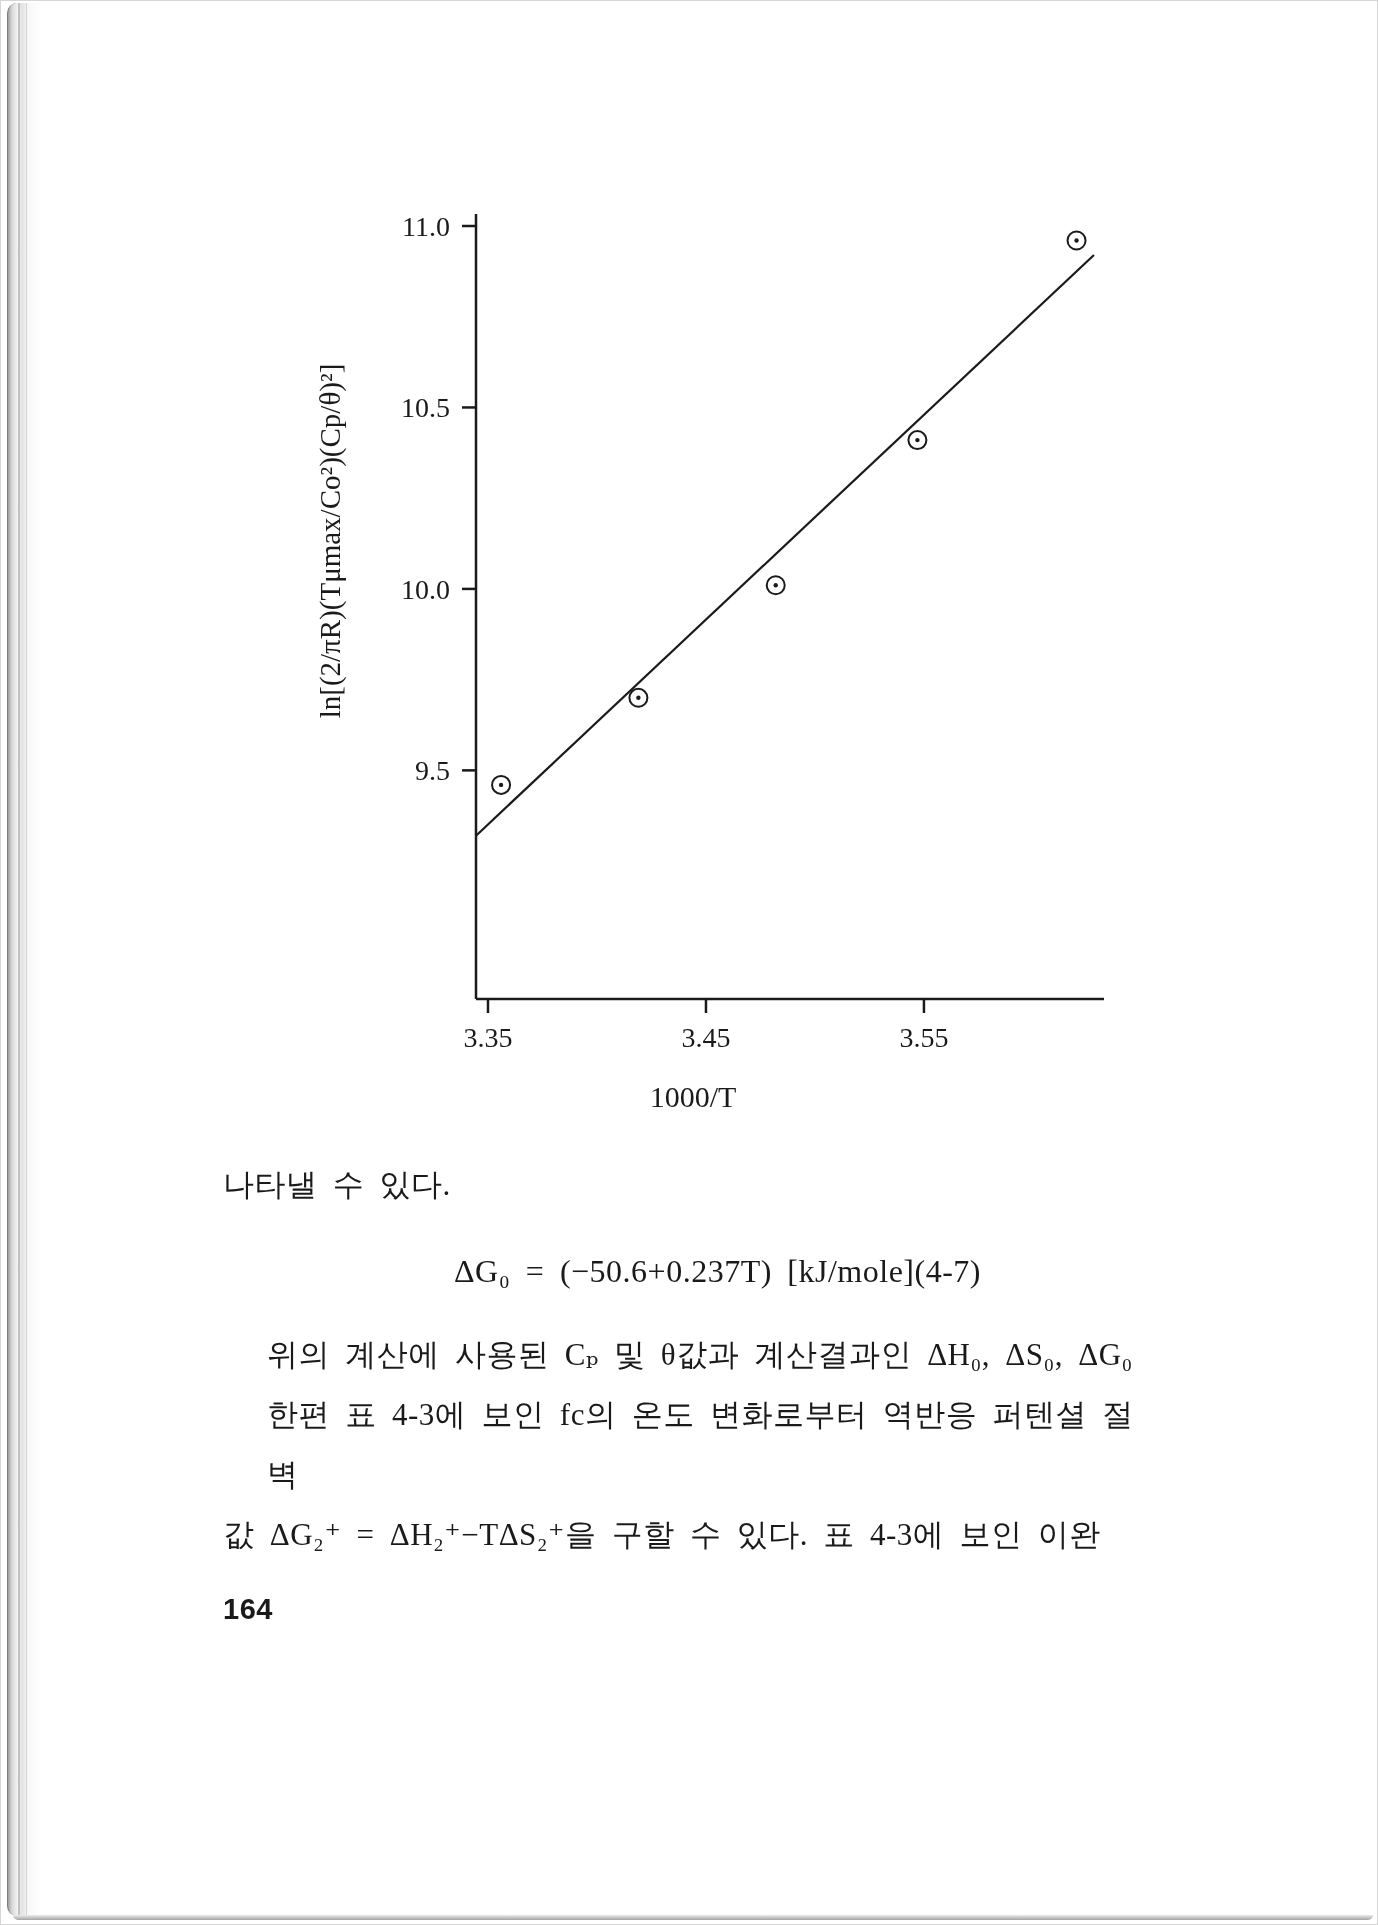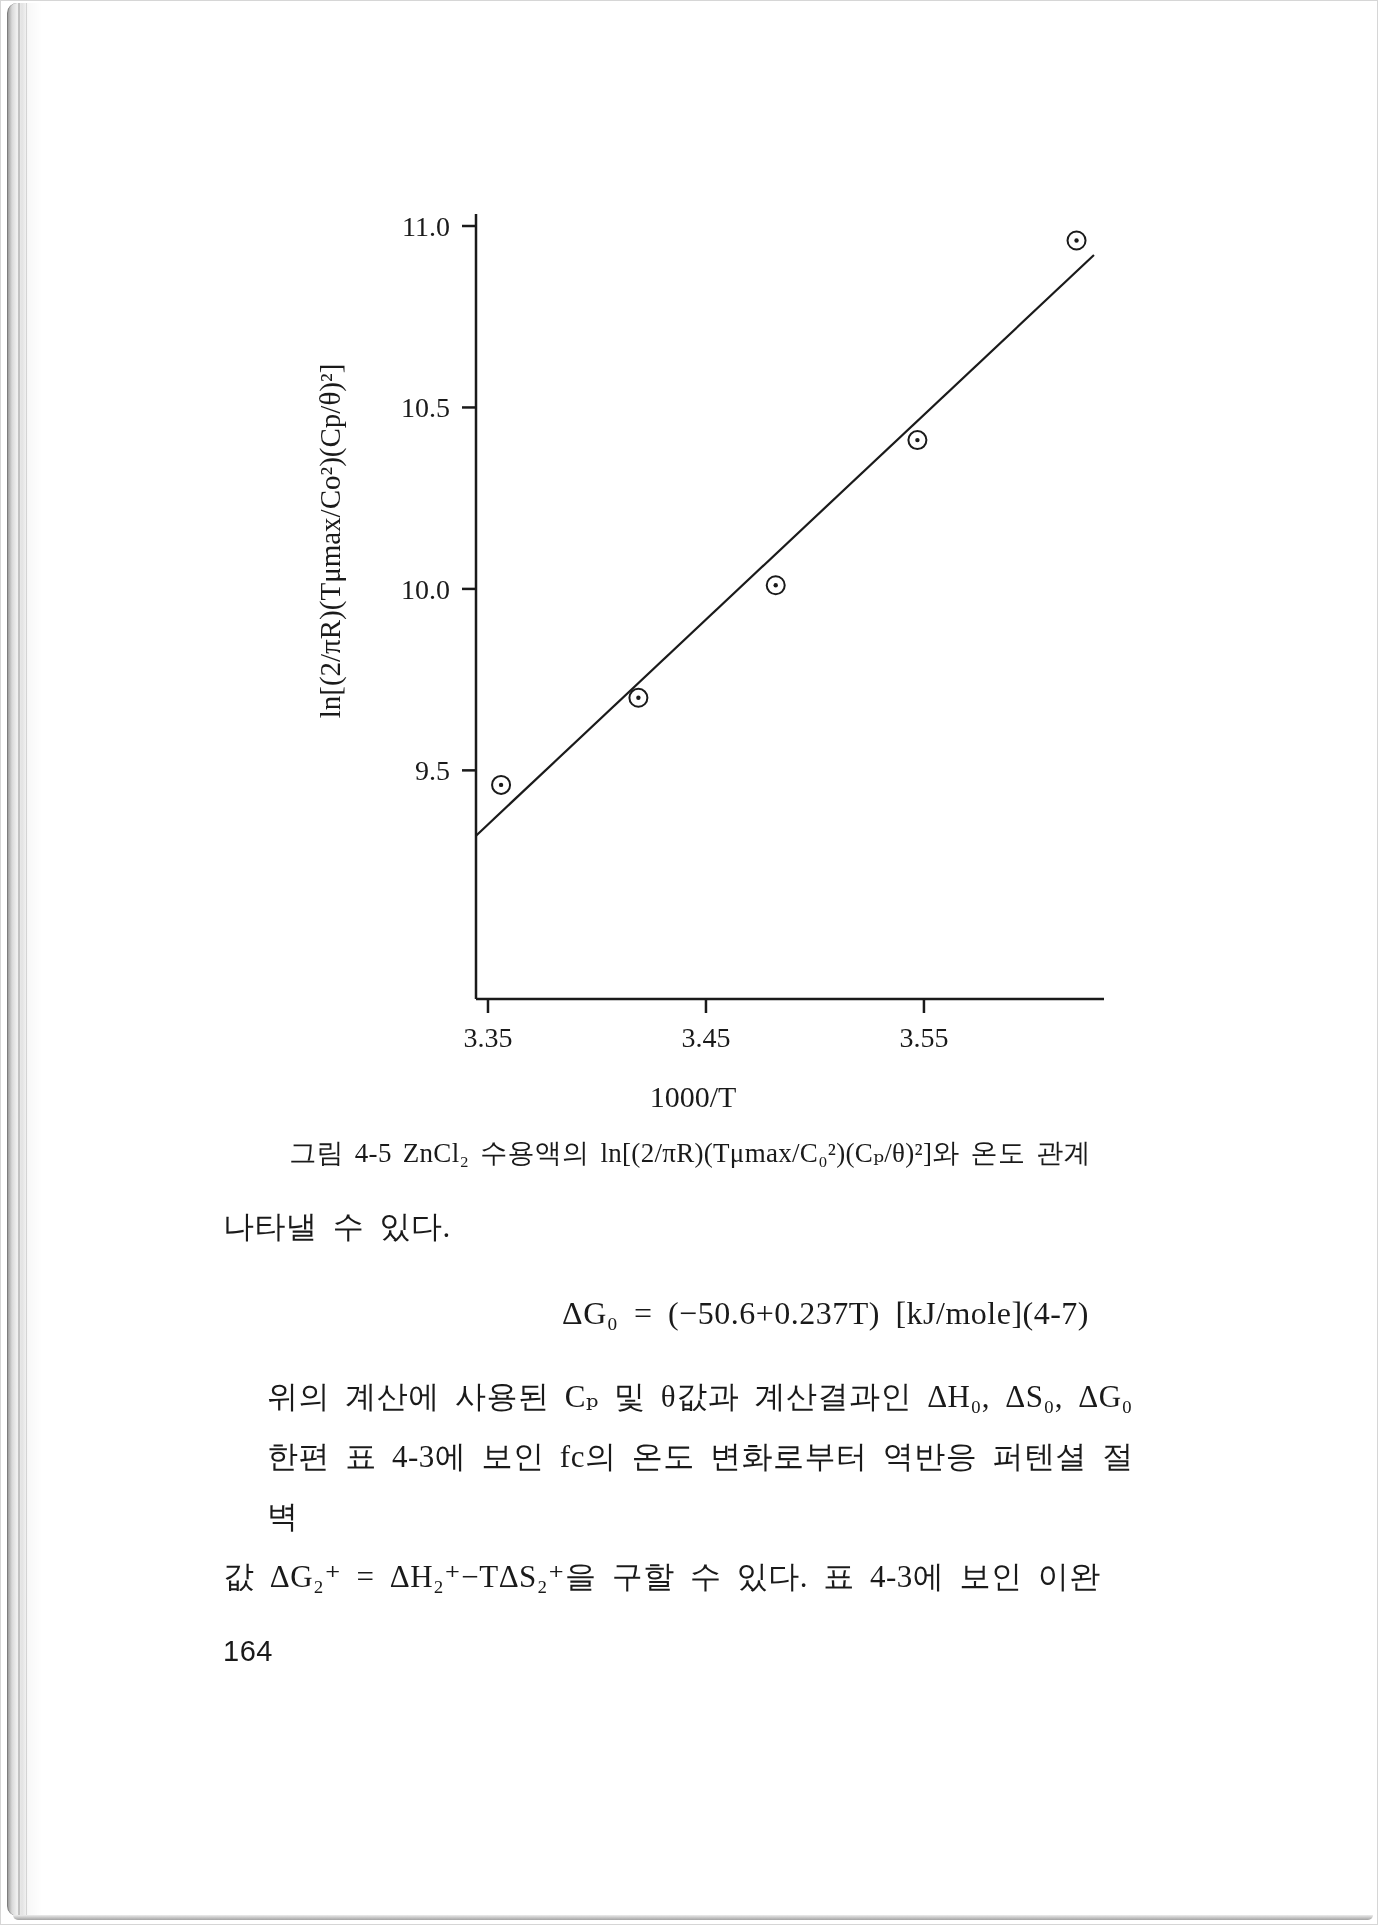--- a/index.html
+++ b/index.html
@@ -11,25 +11,25 @@
   .edge-left .line1 { position:absolute; left:10px; top:0; bottom:0; width:2px; background:#c2c2c2; }
   .edge-left .line2 { position:absolute; left:18px; top:0; bottom:0; width:1px; background:#d4d4d4; }
   .edge-bottom { position:absolute; left:12px; right:4px; bottom:4px; height:5px; border-radius:0 0 5px 5px;
     background:linear-gradient(180deg,#ececec,#a3a3a3); }
   .content { padding:168px 220px 0 222px; }
   #chart { display:block; margin-left:23px; }
   #chart text { font-family:"Liberation Serif","DejaVu Serif",serif; fill:#1a1a1a; }
   .caption { margin-top:6px; text-align:center; font-size:27px; letter-spacing:0.3px; word-spacing:4px; }
   .body-text { font-size:31px; line-height:60px; letter-spacing:0.5px; word-spacing:7px; }
   .para1 { margin-top:26px; }
-  .equation-row { margin-top:26px; display:flex; justify-content:flex-end; align-items:baseline;
+  .equation-row { margin-top:26px; display:flex; justify-content:center; align-items:baseline;
     padding-left:123px; padding-right:68px; font-size:32px; line-height:60px; }
   .para-block { margin-top:24px; }
   .indent { padding-left:44px; }
-  .page-number { margin-top:14px; font-size:29px; font-weight:normal; font-family:"Liberation Sans","DejaVu Sans",sans-serif; }
+  .page-number { margin-top:14px; font-size:29px; font-weight:bold; font-family:"Liberation Sans","DejaVu Sans",sans-serif; }
 </style>
 </head>
 <body>
 
 <div class="book">
   <div class="edge-left">
     <div class="line1"></div>
     <div class="line2"></div>
   </div>
   <div class="edge-bottom"></div>
@@ -61,21 +61,20 @@
         <circle cx="392.39500173550846" cy="528.7840375586854" r="9" fill="#ffffff" stroke="#1a1a1a" stroke-width="2"></circle>
         <circle cx="392.39500173550846" cy="528.7840375586854" r="2.2" fill="#1a1a1a"></circle>
         <circle cx="529.7223186393617" cy="416.281690140845" r="9" fill="#ffffff" stroke="#1a1a1a" stroke-width="2"></circle>
         <circle cx="529.7223186393617" cy="416.281690140845" r="2.2" fill="#1a1a1a"></circle>
         <circle cx="671.4092329052414" cy="271.1173708920186" r="9" fill="#ffffff" stroke="#1a1a1a" stroke-width="2"></circle>
         <circle cx="671.4092329052414" cy="271.1173708920186" r="2.2" fill="#1a1a1a"></circle>
         <circle cx="830.5345366192296" cy="71.51643192488234" r="9" fill="#ffffff" stroke="#1a1a1a" stroke-width="2"></circle>
         <circle cx="830.5345366192296" cy="71.51643192488234" r="2.2" fill="#1a1a1a"></circle>
       </svg>
 
-    <div class="caption">그림 4-5  ZnCl₂ 수용액의 ln[(2/πR)(Tμmax/C₀²)(Cₚ/θ)²]와 온도 관계</div>
 
     <div class="body-text">
       <div class="para1">나타낼 수 있다.</div>
 
       <div class="equation-row">
         <span>ΔG₀ = (−50.6+0.237T) [kJ/mole]</span>
         <span>(4-7)</span>
       </div>
 
       <div class="para-block">

